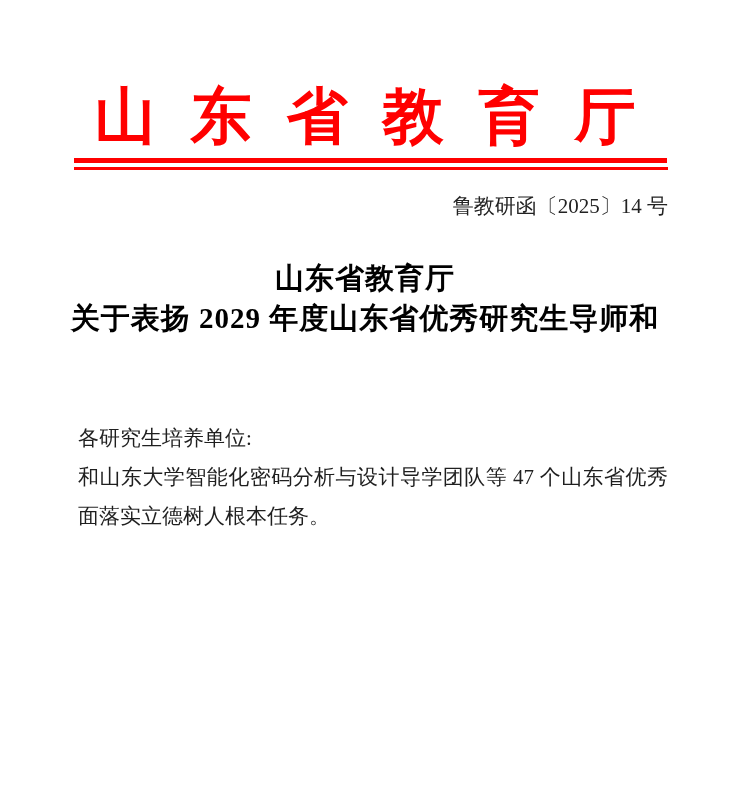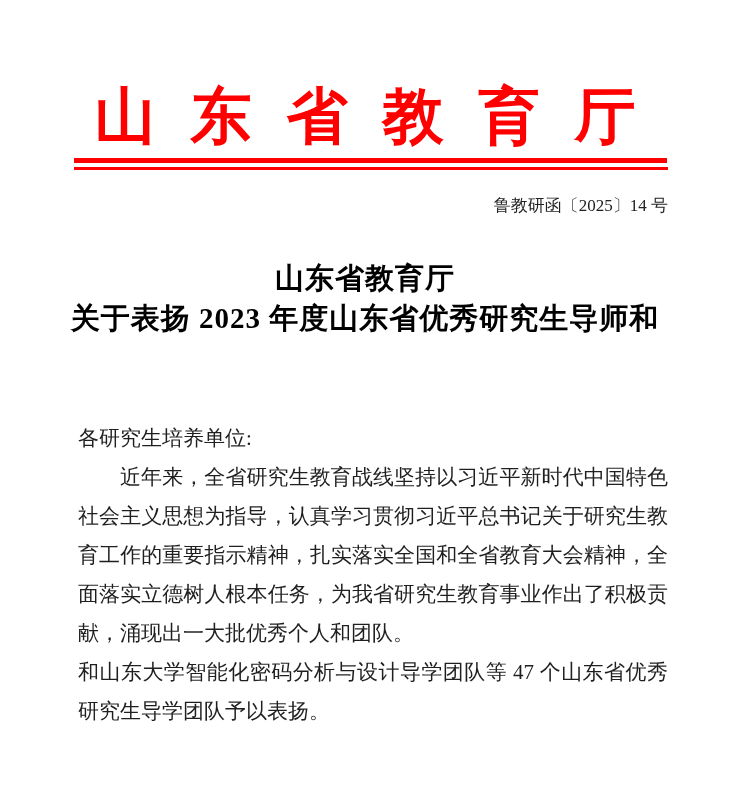--- a/index.html
+++ b/index.html
@@ -47,21 +47,21 @@
     width: 594px;
     height: 3px;
     background: #ff0000;
   }
 
   
   .doc-number {
     position: absolute;
     top: 191px;
     right: 62px;
-    font-size: 17px;
+    font-size: 21px;
     line-height: 30px;
     color: #222222;
     white-space: nowrap;
   }
 
   
   .title {
     position: absolute;
     top: 258px;
     left: 0;
@@ -106,33 +106,26 @@
 
   <div class="letterhead">山东省教育厅</div>
 
   <div class="rule-thick"></div>
   <div class="rule-thin"></div>
 
   <div class="doc-number">鲁教研函〔2025〕14 号</div>
 
   <div class="title">
     <div class="title-line">山东省教育厅</div>
-    <div class="title-line">关于表扬 2023 年度山东省优秀研究生导师和</div>
+    <div class="title-line">关于表扬 2029 年度山东省优秀研究生导师和</div>
   </div>
 
   <div class="body-text">
     <div class="line last">各研究生培养单位:</div>
     <div id="paragraphs">
         <div class="para">
-          <div class="line indent">近年来，全省研究生教育战线坚持以习近平新时代中国特色</div>
-          <div class="line">社会主义思想为指导，认真学习贯彻习近平总书记关于研究生教</div>
-          <div class="line">育工作的重要指示精神，扎实落实全国和全省教育大会精神，全</div>
-          <div class="line">面落实立德树人根本任务，为我省研究生教育事业作出了积极贡</div>
-          <div class="line last">献，涌现出一大批优秀个人和团队。</div>
-        </div>
-        <div class="para">
           <div class="line">和山东大学智能化密码分析与设计导学团队等 47 个山东省优秀</div>
-          <div class="line last">研究生导学团队予以表扬。</div>
+          <div class="line last">面落实立德树人根本任务。</div>
         </div>
       </div>
   </div>
 
 </div>
 
 </body></html>

